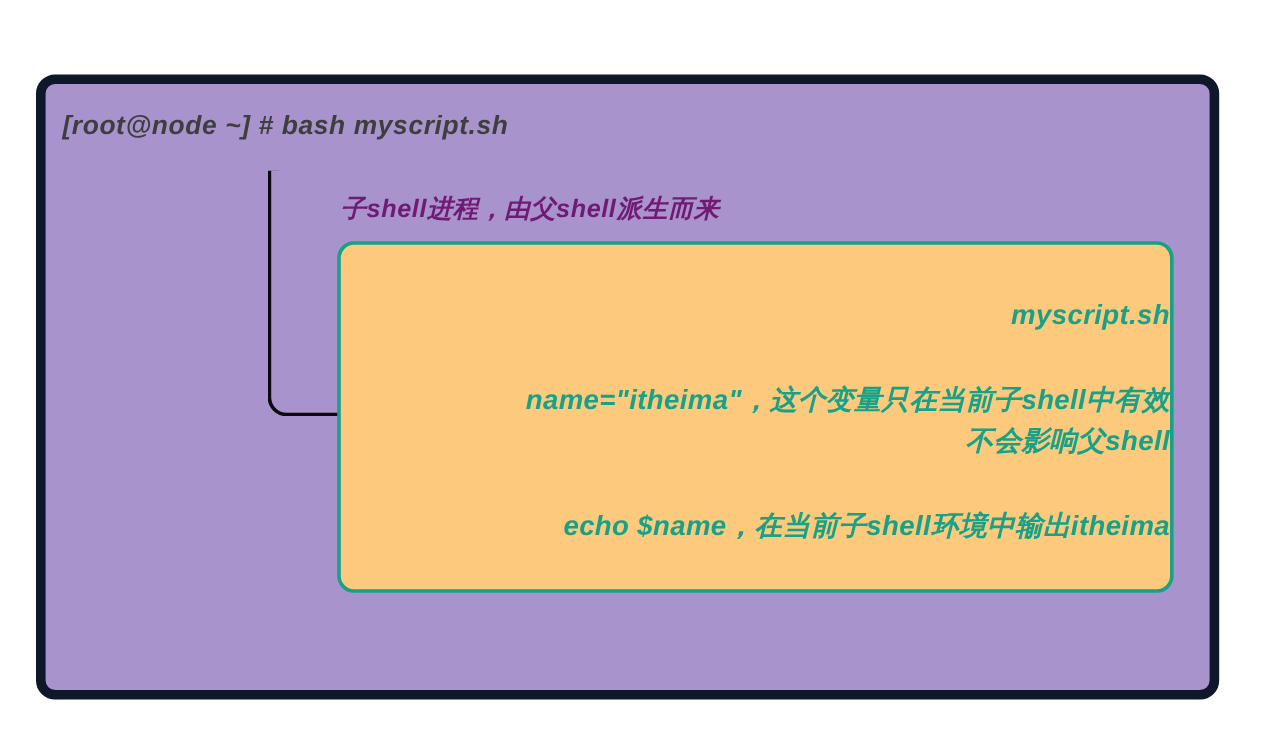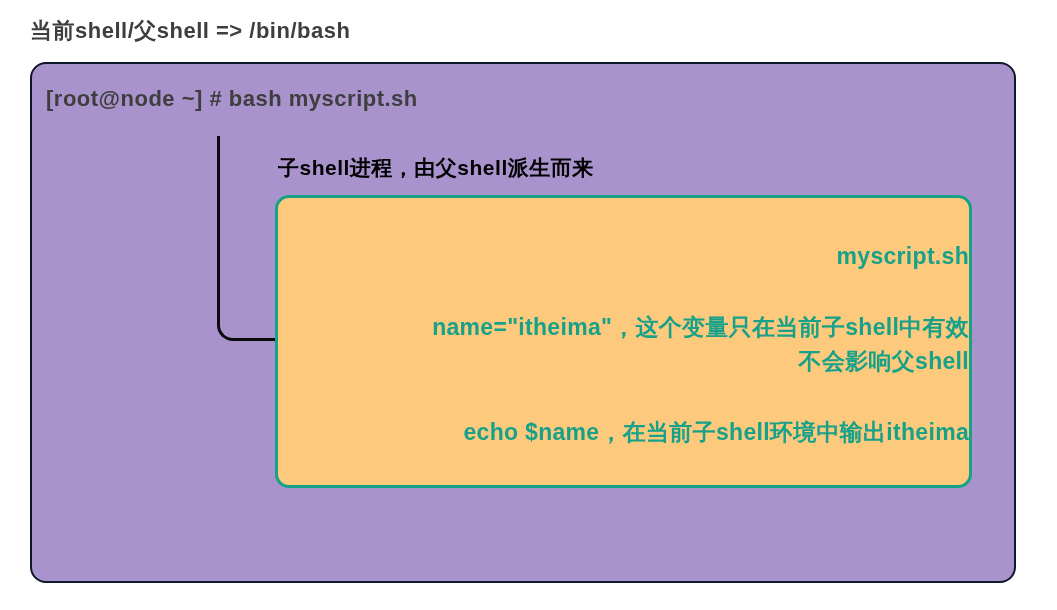--- a/index.html
+++ b/index.html
@@ -26,22 +26,23 @@
     letter-spacing: 0.5px;
   }
   .parent-box {
     position: absolute;
     left: 30px;
     top: 62px;
     width: 986px;
     height: 521px;
     box-sizing: border-box;
     background: #a893cc;
-    border: 2px solid #0f172a;
+    border: 8px solid #0f172a;
     border-radius: 16px;
+    font-style: italic;
   }
   .prompt-line {
     position: absolute;
     left: 14px;
     top: 22px;
     font-size: 22px;
     font-weight: 700;
     color: #3e3e3e;
     white-space: nowrap;
     letter-spacing: 0.5px;
@@ -56,21 +57,21 @@
     border-left: 3px solid #0b0b0b;
     border-bottom: 3px solid #0b0b0b;
     border-bottom-left-radius: 16px;
   }
   .child-note {
     position: absolute;
     left: 246px;
     top: 90px;
     font-size: 21px;
     font-weight: 700;
-    color: #000000;
+    color: #701a75;
     white-space: nowrap;
     letter-spacing: 0.5px;
   }
   .child-box {
     position: absolute;
     left: 243px;
     top: 131px;
     width: 697px;
     height: 293px;
     box-sizing: border-box;
@@ -92,21 +93,20 @@
   .script-name   { top: 45px;  }
   .script-line-1 { top: 114px; }
   .script-line-2 { top: 148px; }
   .script-line-3 { top: 219px; }
 </style>
 </head>
 <body>
 
 <div class="canvas">
 
-  <div class="page-title">当前shell/父shell =&gt; /bin/bash</div>
 
   <div class="parent-box">
 
     <div class="prompt-line">[root@node ~] # bash myscript.sh</div>
 
     <div class="connector"></div>
 
     <div class="child-note">子shell进程，由父shell派生而来</div>
 
     <div class="child-box">

